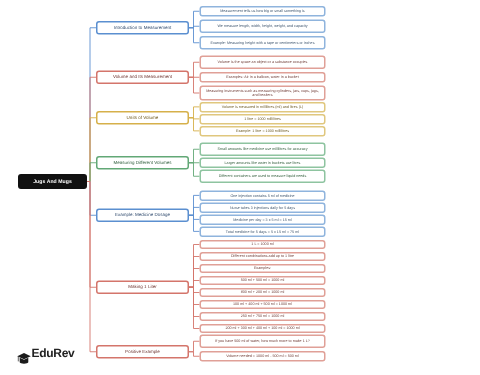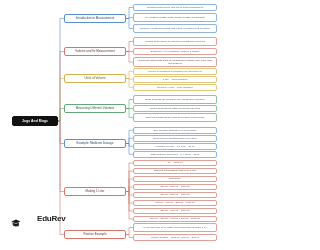--- a/index.html
+++ b/index.html
@@ -48,22 +48,22 @@
   .b-red{border-color:#d4756b;color:#6d3430;}
   .b-yellow{border-color:#d6b04a;color:#6b5418;}
   .b-green{border-color:#62a876;color:#2c5c3a;}
   .leaf-blue{border-color:#8fb4dd;color:#3f566f;}
   .leaf-red{border-color:#e0a097;color:#6f3c36;}
   .leaf-yellow{border-color:#e0c77e;color:#6d5a22;}
   .leaf-green{border-color:#8ec4a0;color:#35603f;}
 
   .logo{
     position:absolute;
-    left:11px;top:214px;
-    display:flex;align-items:center;gap:16px;
+    left:11px;top:231px;
+    display:flex;align-items:center;gap:0;
   }
   .logo-cap{
     width:10px;height:9px;position:relative;
   }
   .logo-text{
     font-size:8px;font-weight:bold;color:#222;
     letter-spacing:-0.2px;
   }
 </style>
 </head>

